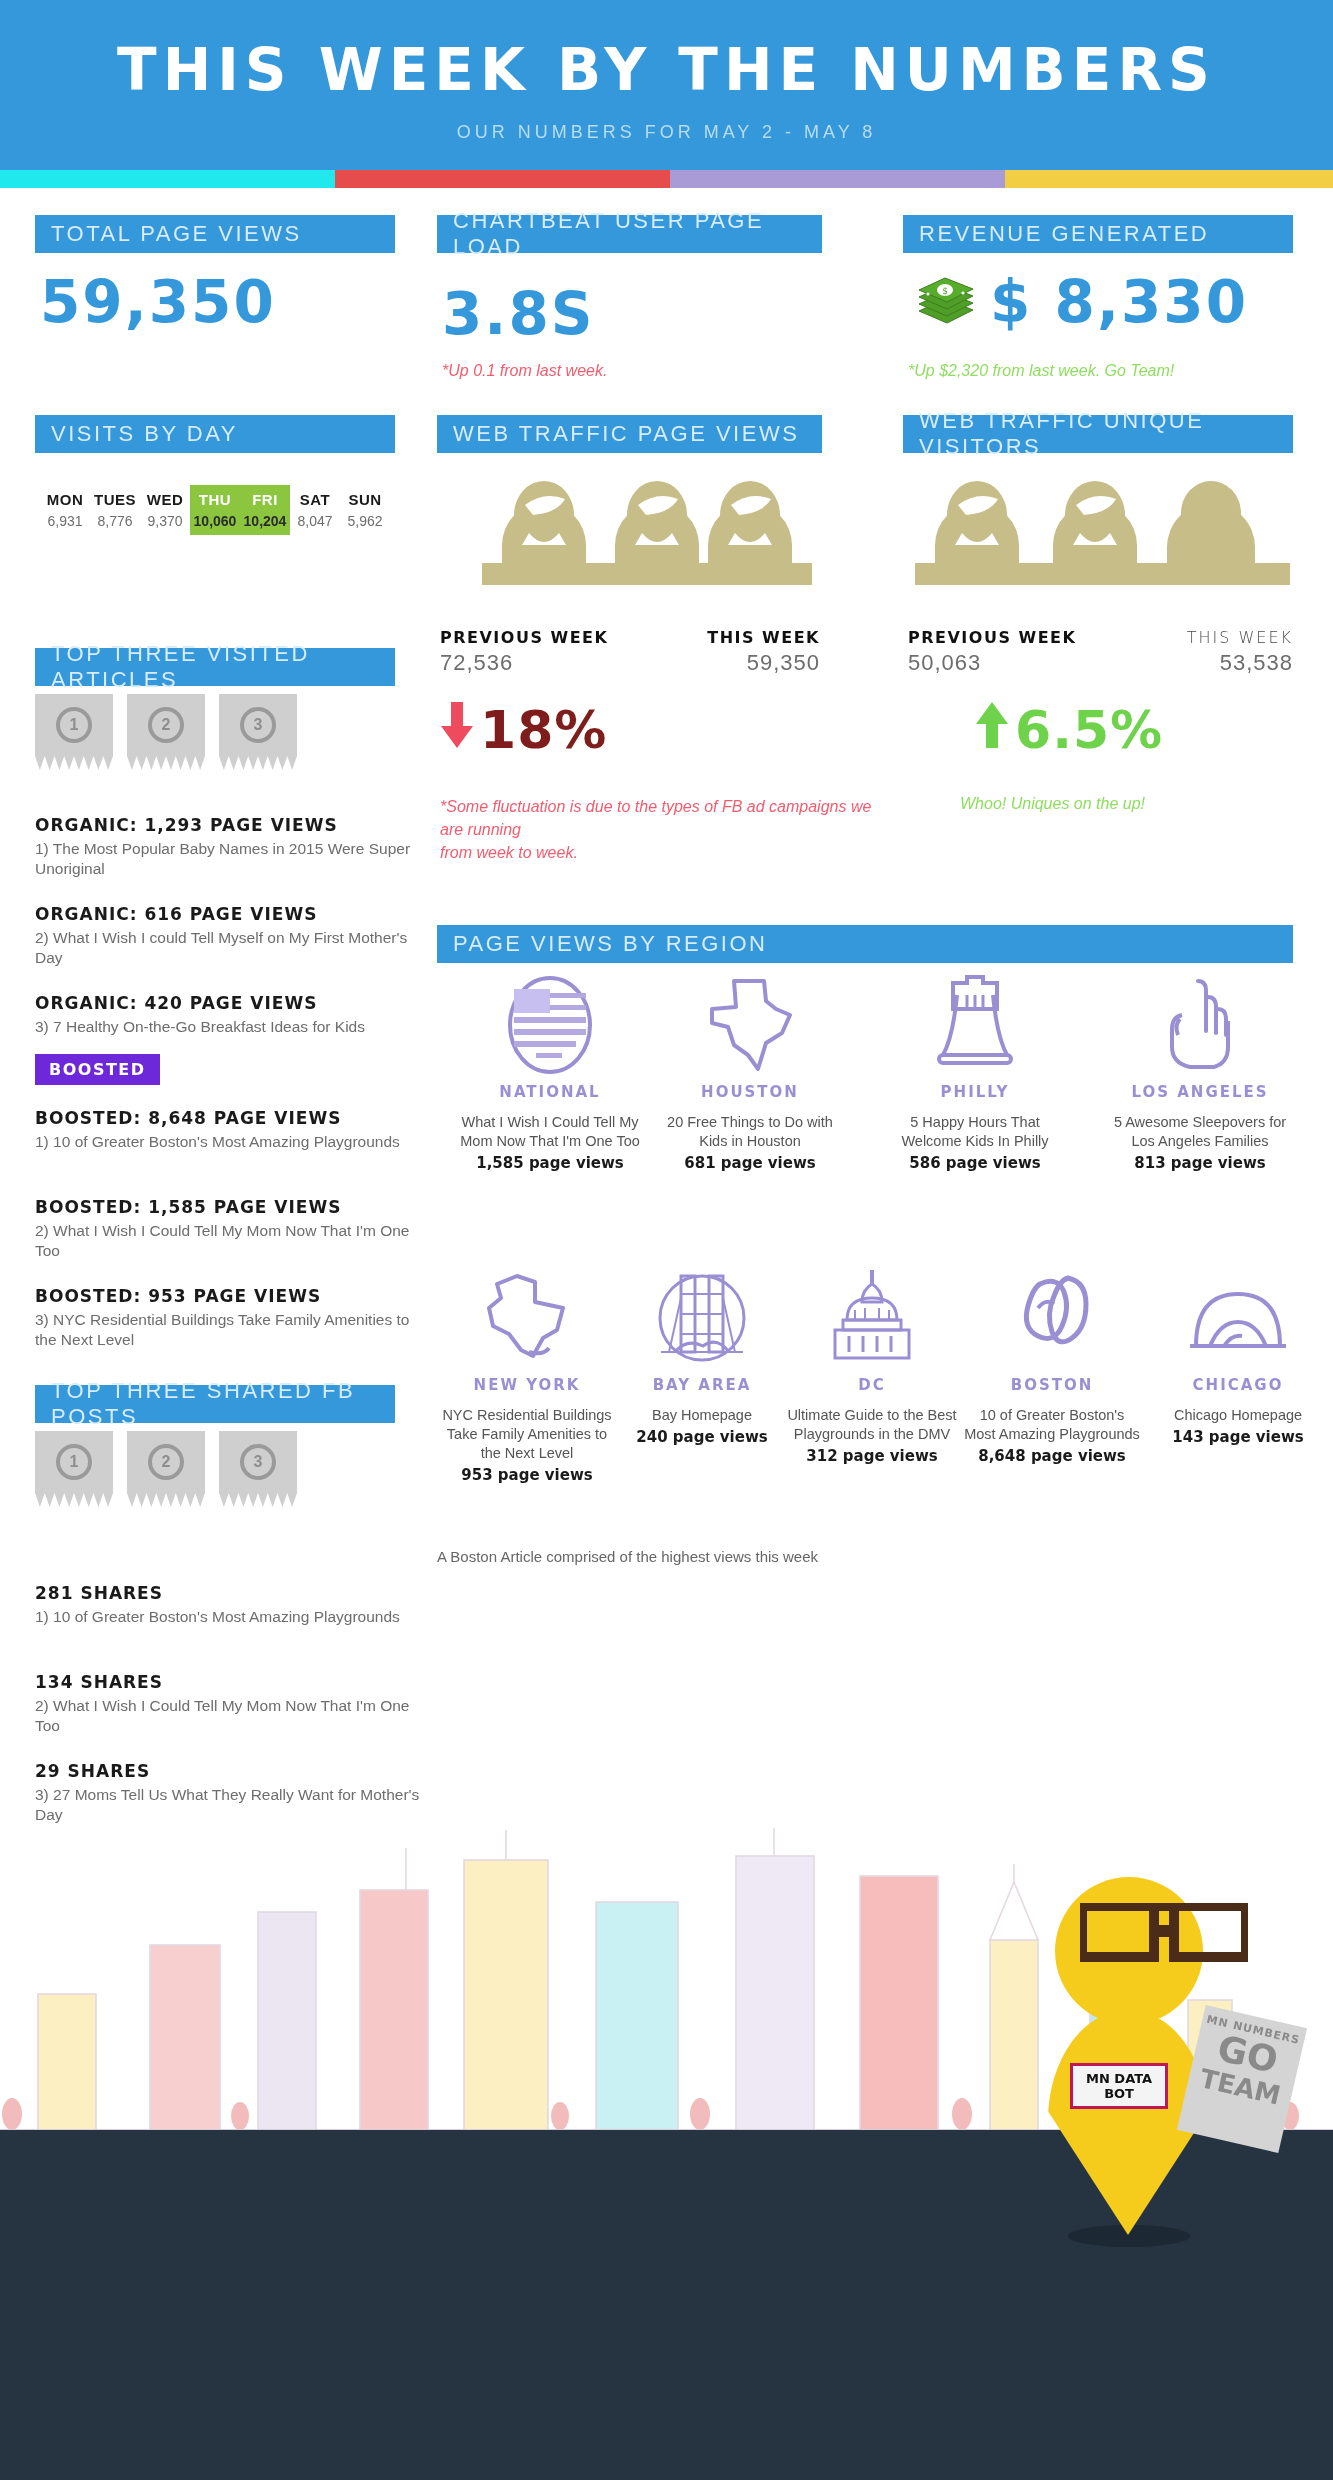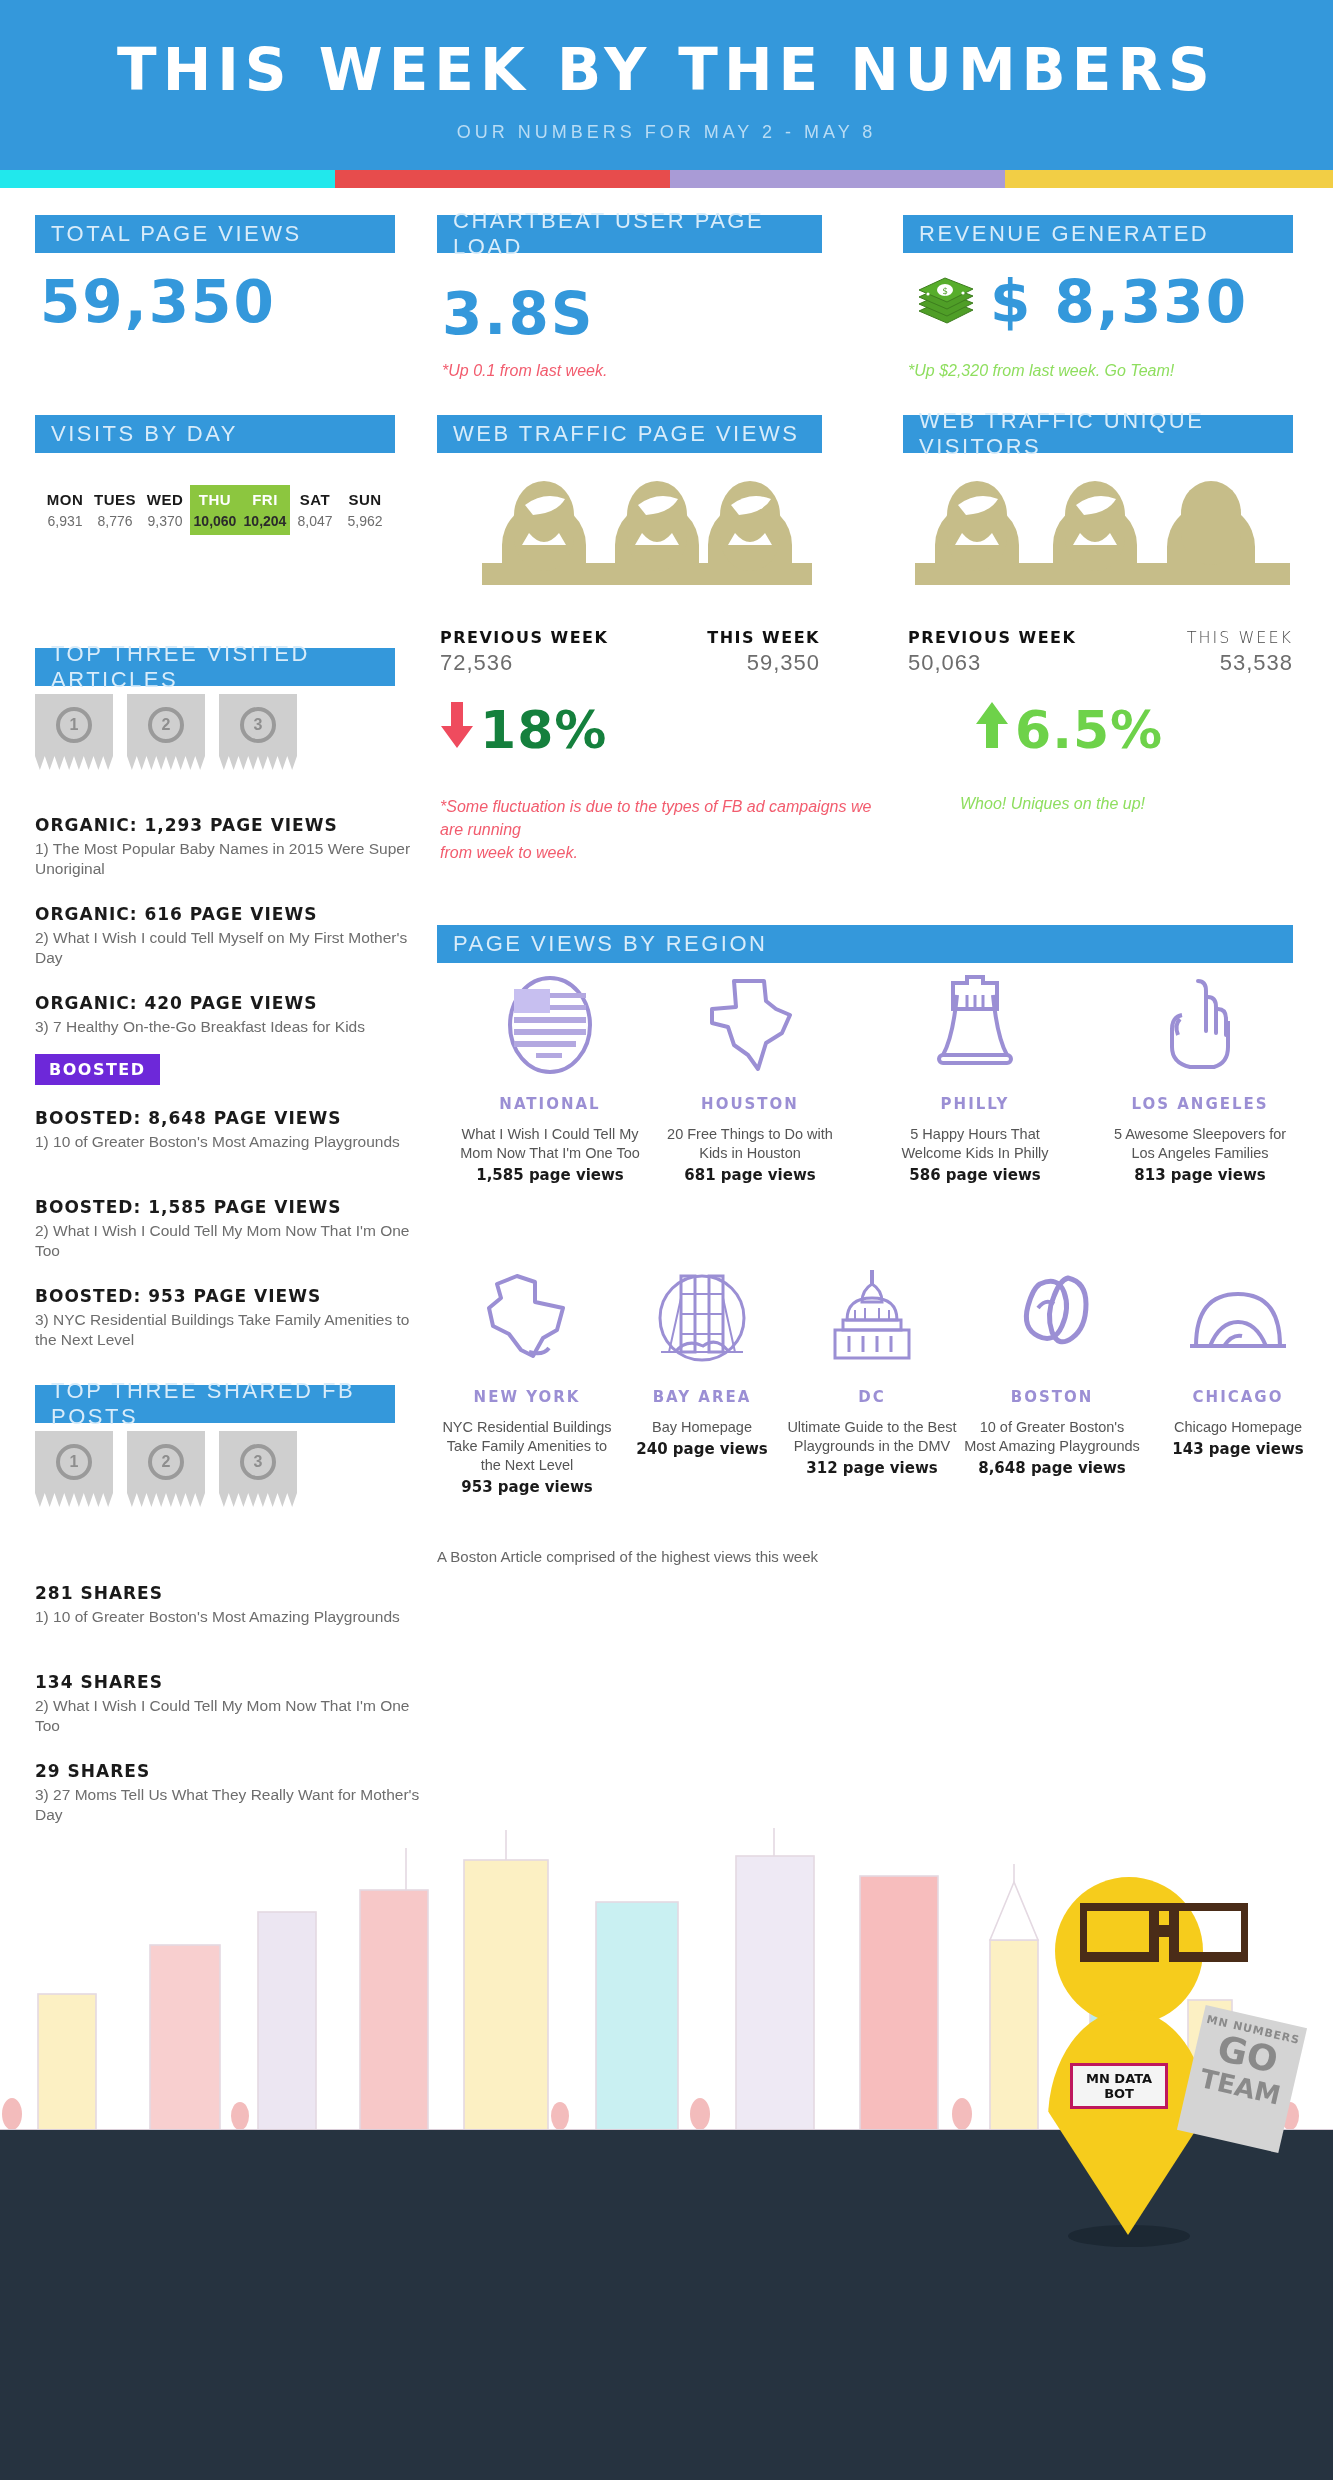--- a/index.html
+++ b/index.html
@@ -117,29 +117,29 @@
     letter-spacing: 1.5px; color: #111;
     font-family: "DejaVu Sans", sans-serif;
   }
   .wk-label.light { font-weight: 300; color: #4a4a4a; letter-spacing: 2px; }
   .wk-val { position: absolute; font-size: 22px; font-weight: 300; color: #6d6d6d; letter-spacing: 1px; }
   .pct {
     position: absolute; font-size: 52px; font-weight: 800;
     font-family: "DejaVu Sans", sans-serif; letter-spacing: 1px;
     display: flex; align-items: center; gap: 6px;
   }
-  .pct-down { color: #15803d; }
+  .pct-down { color: #7f1d1d; }
   .pct-up { color: #6ed24a; }
 
   
   .region-item { position: absolute; text-align: center; }
   .region-icon { height: 100px; display: flex; align-items: flex-end; justify-content: center; }
   .region-name {
     color: #9b8fd4; font-size: 15px; font-weight: 800;
-    letter-spacing: 2px; margin-top: 20px;
+    letter-spacing: 2px; margin-top: 8px;
     font-family: "DejaVu Sans", sans-serif;
   }
   .region-title { font-size: 14.5px; color: #555; line-height: 19px; margin-top: 12px; }
   .region-views { font-size: 15px; font-weight: 800; color: #1a1a1a; margin-top: 3px; font-family: "DejaVu Sans", sans-serif; }
   .region-foot { position: absolute; font-size: 15px; color: #666; }
 
   
   .skyline { position: absolute; left: 0; top: 1820px; width: 1333px; height: 500px; }
   .ground { position: absolute; left: 0; top: 2130px; width: 1333px; height: 350px; background: #263340; }
   .bot-head {

